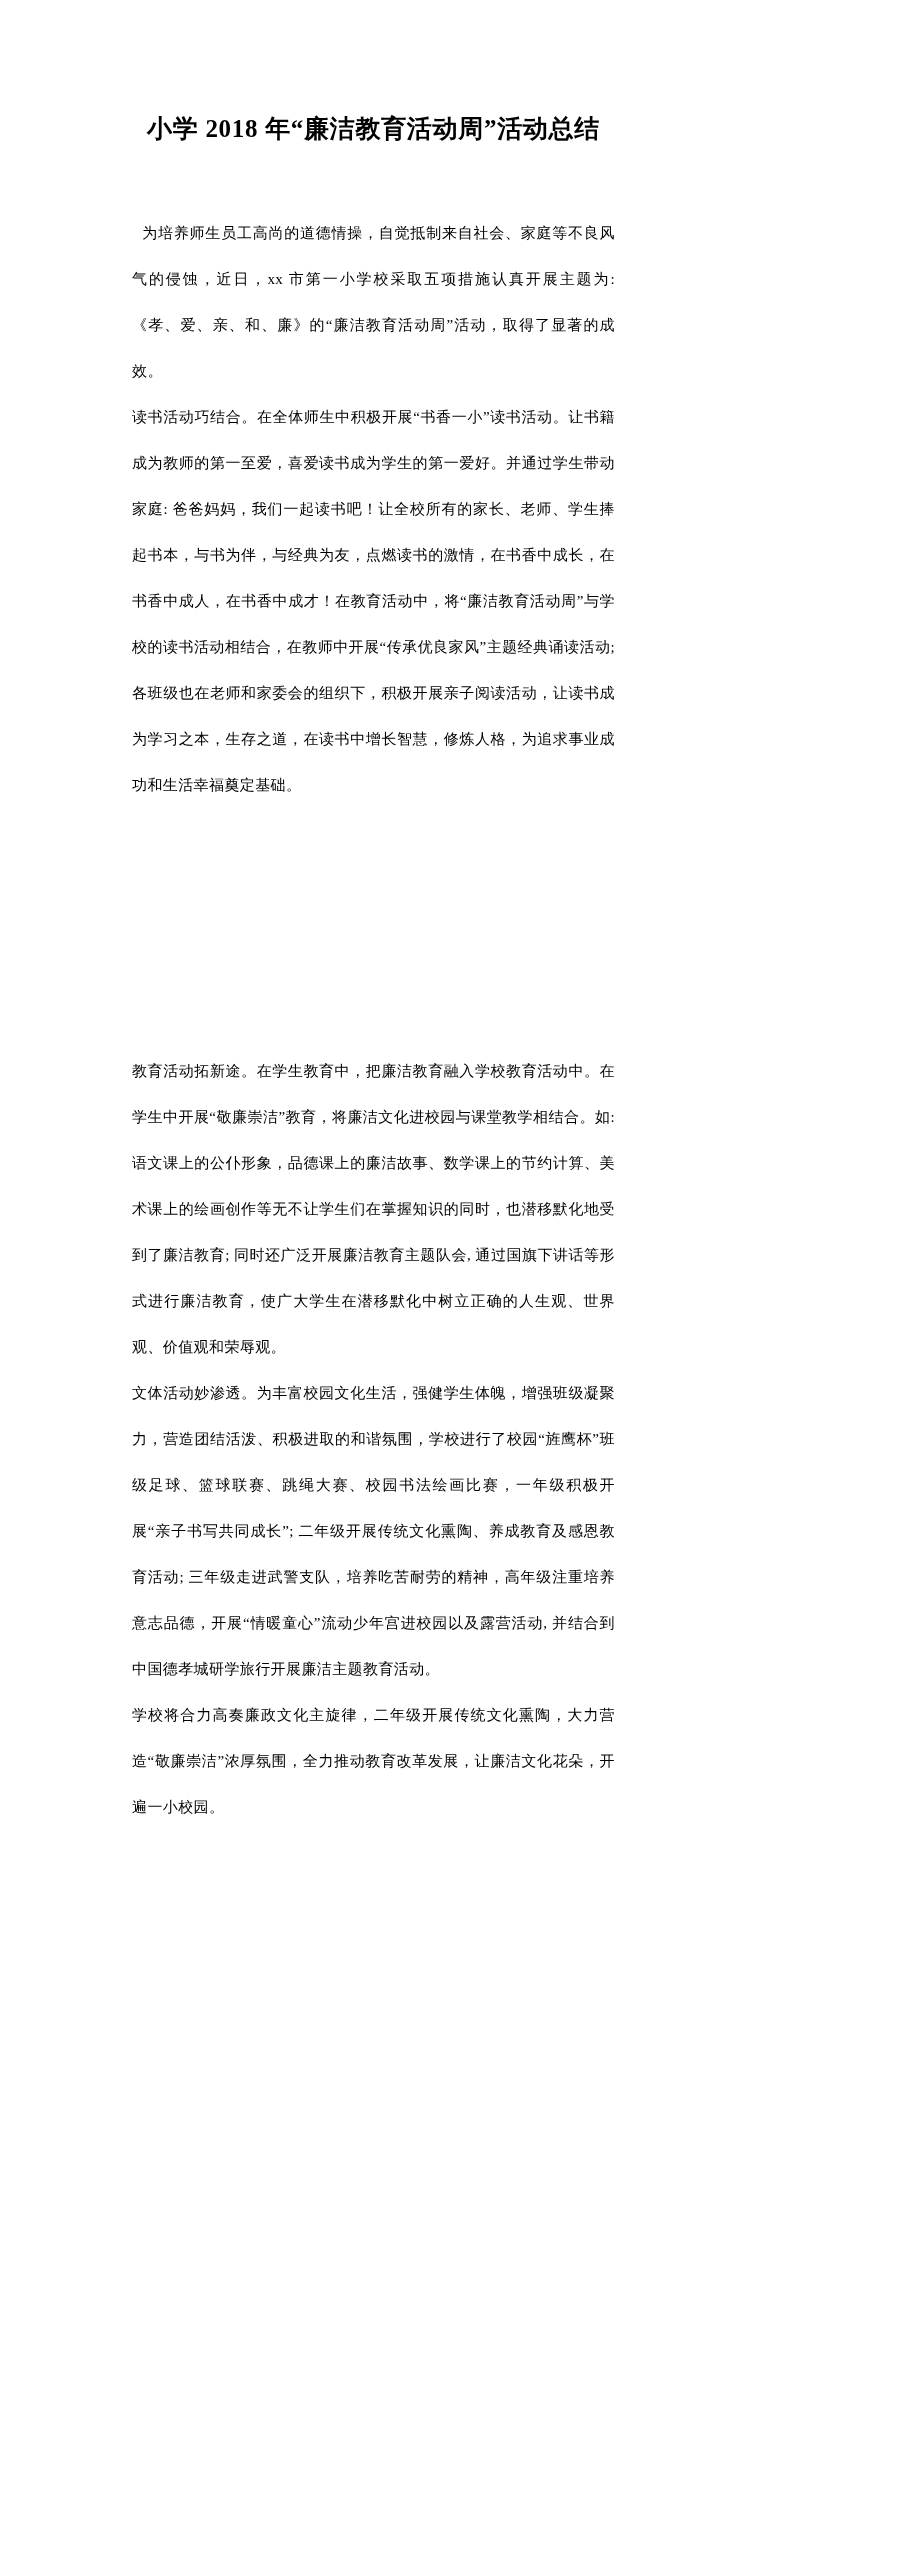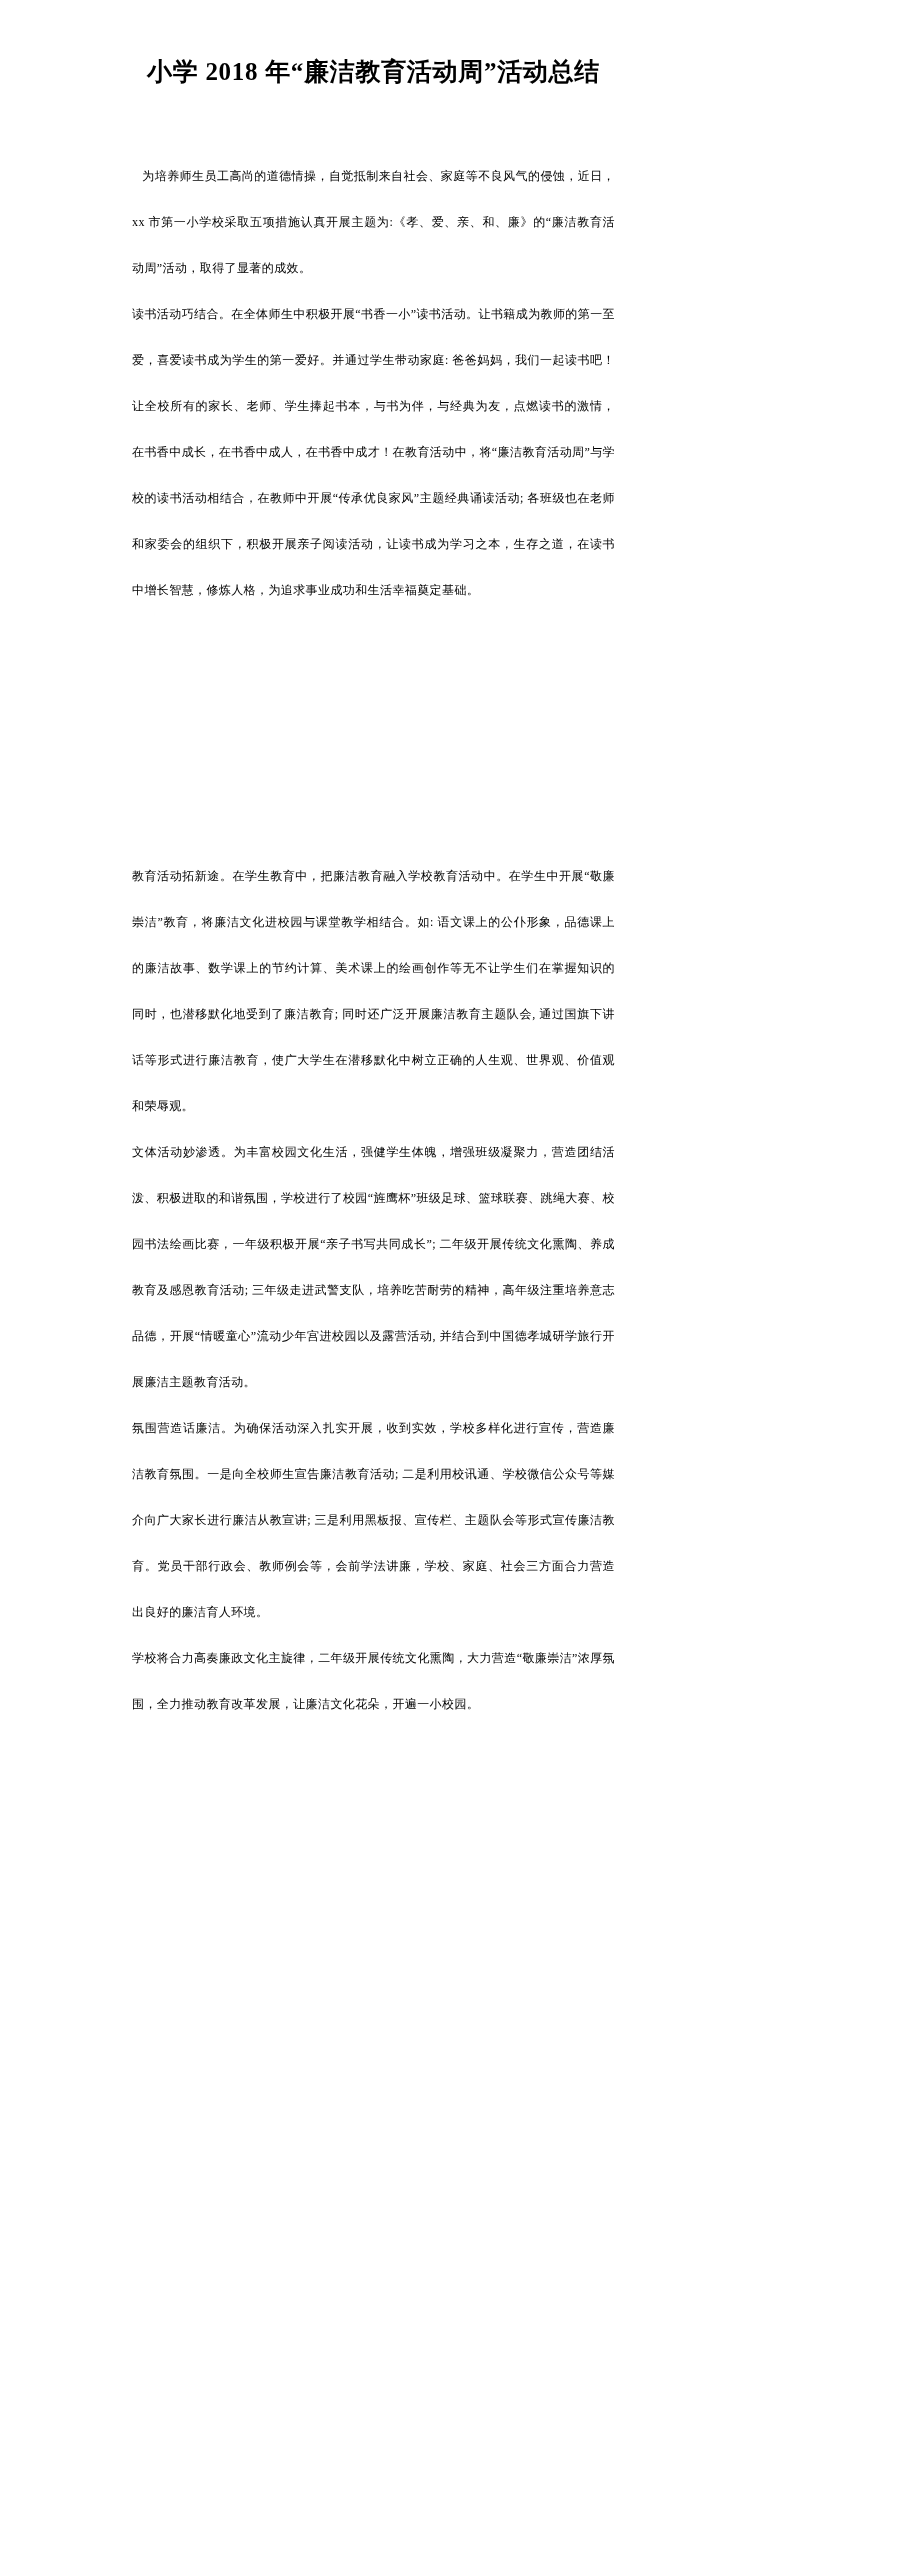--- a/index.html
+++ b/index.html
@@ -13,34 +13,34 @@
     overflow: hidden;
     font-family: "Liberation Serif", "DejaVu Serif", serif;
     color: #000000;
   }
   .page {
     position: relative;
     width: 730px;
     height: 2576px;
     background: #ffffff;
     box-sizing: border-box;
-    padding: 46px 115px 0 132px;
+    padding: 103px 115px 0 132px;
     font-family: Liberation Serif, serif;
   }
   .doc-title {
     margin: 0 0 56px 0;
     font-size: 25px;
     font-weight: bold;
     line-height: 51px;
     text-align: center;
     letter-spacing: 0.7px;
   }
   .doc-body p {
     margin: 0;
-    font-size: 12px;
+    font-size: 15px;
     line-height: 46px;
     text-align: justify;
     text-justify: inter-ideograph;
     letter-spacing: 0.4px;
     word-break: break-all;
   }
   .doc-body p.first-para {
     text-indent: 10.3px;
   }
   .page-gap {
@@ -54,17 +54,16 @@
   <h1 class="doc-title">小学 2018 年“廉洁教育活动周”活动总结</h1>
 
   <div class="doc-body">
     <p class="first-para">为培养师生员工高尚的道德情操，自觉抵制来自社会、家庭等不良风气的侵蚀，近日，xx 市第一小学校采取五项措施认真开展主题为:《孝、爱、亲、和、廉》的“廉洁教育活动周”活动，取得了显著的成效。</p>
     <p>读书活动巧结合。在全体师生中积极开展“书香一小”读书活动。让书籍成为教师的第一至爱，喜爱读书成为学生的第一爱好。并通过学生带动家庭: 爸爸妈妈，我们一起读书吧！让全校所有的家长、老师、学生捧起书本，与书为伴，与经典为友，点燃读书的激情，在书香中成长，在书香中成人，在书香中成才！在教育活动中，将“廉洁教育活动周”与学校的读书活动相结合，在教师中开展“传承优良家风”主题经典诵读活动; 各班级也在老师和家委会的组织下，积极开展亲子阅读活动，让读书成为学习之本，生存之道，在读书中增长智慧，修炼人格，为追求事业成功和生活幸福奠定基础。</p>
 
     <div class="page-gap"></div>
 
     <p>教育活动拓新途。在学生教育中，把廉洁教育融入学校教育活动中。在学生中开展“敬廉崇洁”教育，将廉洁文化进校园与课堂教学相结合。如: 语文课上的公仆形象，品德课上的廉洁故事、数学课上的节约计算、美术课上的绘画创作等无不让学生们在掌握知识的同时，也潜移默化地受到了廉洁教育; 同时还广泛开展廉洁教育主题队会, 通过国旗下讲话等形式进行廉洁教育，使广大学生在潜移默化中树立正确的人生观、世界观、价值观和荣辱观。</p>
     <p>文体活动妙渗透。为丰富校园文化生活，强健学生体魄，增强班级凝聚力，营造团结活泼、积极进取的和谐氛围，学校进行了校园“旌鹰杯”班级足球、篮球联赛、跳绳大赛、校园书法绘画比赛，一年级积极开展“亲子书写共同成长”; 二年级开展传统文化熏陶、养成教育及感恩教育活动; 三年级走进武警支队，培养吃苦耐劳的精神，高年级注重培养意志品德，开展“情暖童心”流动少年宫进校园以及露营活动, 并结合到中国德孝城研学旅行开展廉洁主题教育活动。</p>
-    <p>氛围营造话廉洁。为确保活动深入扎实开展，收到实效，学校多样化进行宣传，营造廉洁教育氛围。一是向全校师生宣告廉洁教育活动; 二是利用校讯通、学校微信公众号等媒介向广大家长进行廉洁从教宣讲; 三是利用黑板报、宣传栏、主题队会等形式宣传廉洁教育。党员干部行政会、教师例会等，会前学法讲廉，学校、家庭、社会三方面合力营造出良好的廉洁育人环境。</p>
     <p>学校将合力高奏廉政文化主旋律，二年级开展传统文化熏陶，大力营造“敬廉崇洁”浓厚氛围，全力推动教育改革发展，让廉洁文化花朵，开遍一小校园。</p>
   </div>
 </div>
 
 
 </body></html>

